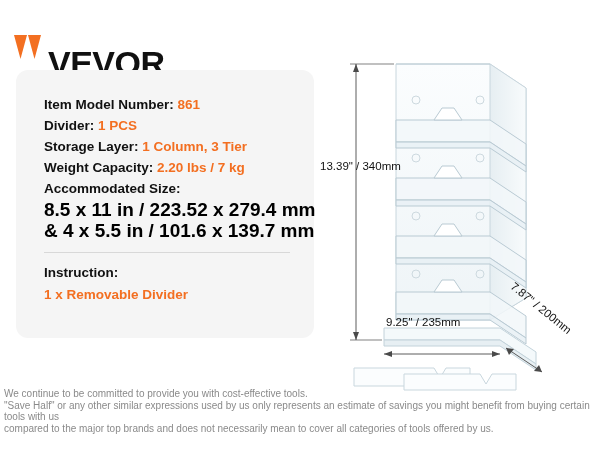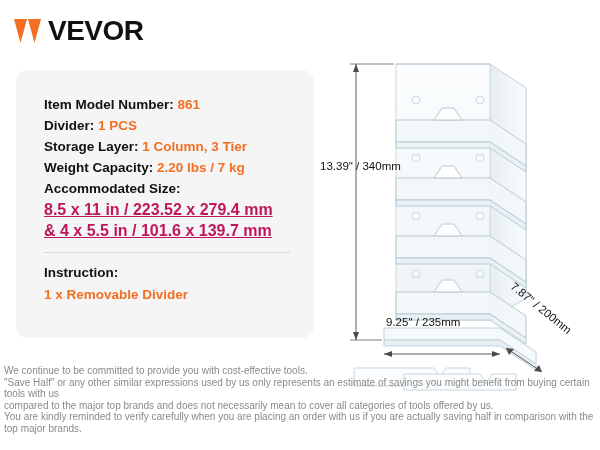--- a/index.html
+++ b/index.html
@@ -28,25 +28,26 @@
     display: flex;
     align-items: center;
     gap: 4px;
   }
   .brand-mark {
     width: 30px;
     height: 30px;
     position: relative;
   }
   .brand-text {
-    font-size: 28px;
+    font-size: 34px;
     font-weight: bold;
     letter-spacing: -0.5px;
     color: #111111;
     line-height: 30px;
+    margin-top: 32px;
   }
 
   
   .info-card {
     position: absolute;
     left: 16px;
     top: 70px;
     width: 298px;
     height: 268px;
     background: #f5f5f5;
@@ -64,26 +65,25 @@
   .spec-line .label {
     font-weight: bold;
     color: #111111;
   }
   .spec-line .value {
     font-weight: bold;
     color: #f36f21;
     margin-top: 44px;
   }
   .spec-sub {
-    font-size: 16px;
-    font-weight: bold;
-    color: #be185d;
+    font-size: 19px;
+    font-weight: bold;
+    color: #000000;
     line-height: 21px;
     white-space: nowrap;
-    text-decoration: underline;
   }
   .divider {
     margin: 11px 6px 9px 0;
     height: 1px;
     background: #d8d8d8;
   }
   .acc-title {
     font-size: 13.5px;
     font-weight: bold;
     color: #111111;
@@ -275,16 +275,15 @@
 
     <div class="dim-label dim-height">13.39" / 340mm</div>
     <div class="dim-label dim-width">9.25" / 235mm</div>
     <div class="dim-label dim-depth">7.87" / 200mm</div>
   </div>
 
   <div class="footer">
     <div>We continue to be committed to provide you with cost-effective tools.</div>
     <div>"Save Half" or any other similar expressions used by us only represents an estimate of savings you might benefit from buying certain tools with us</div>
     <div>compared to the major top brands and does not necessarily mean to cover all categories of tools offered by us.</div>
-    <div>You are kindly reminded to verify carefully when you are placing an order with us if you are actually saving half in comparison with the top major brands.</div>
   </div>
 
 </div>
 
 </body></html>

